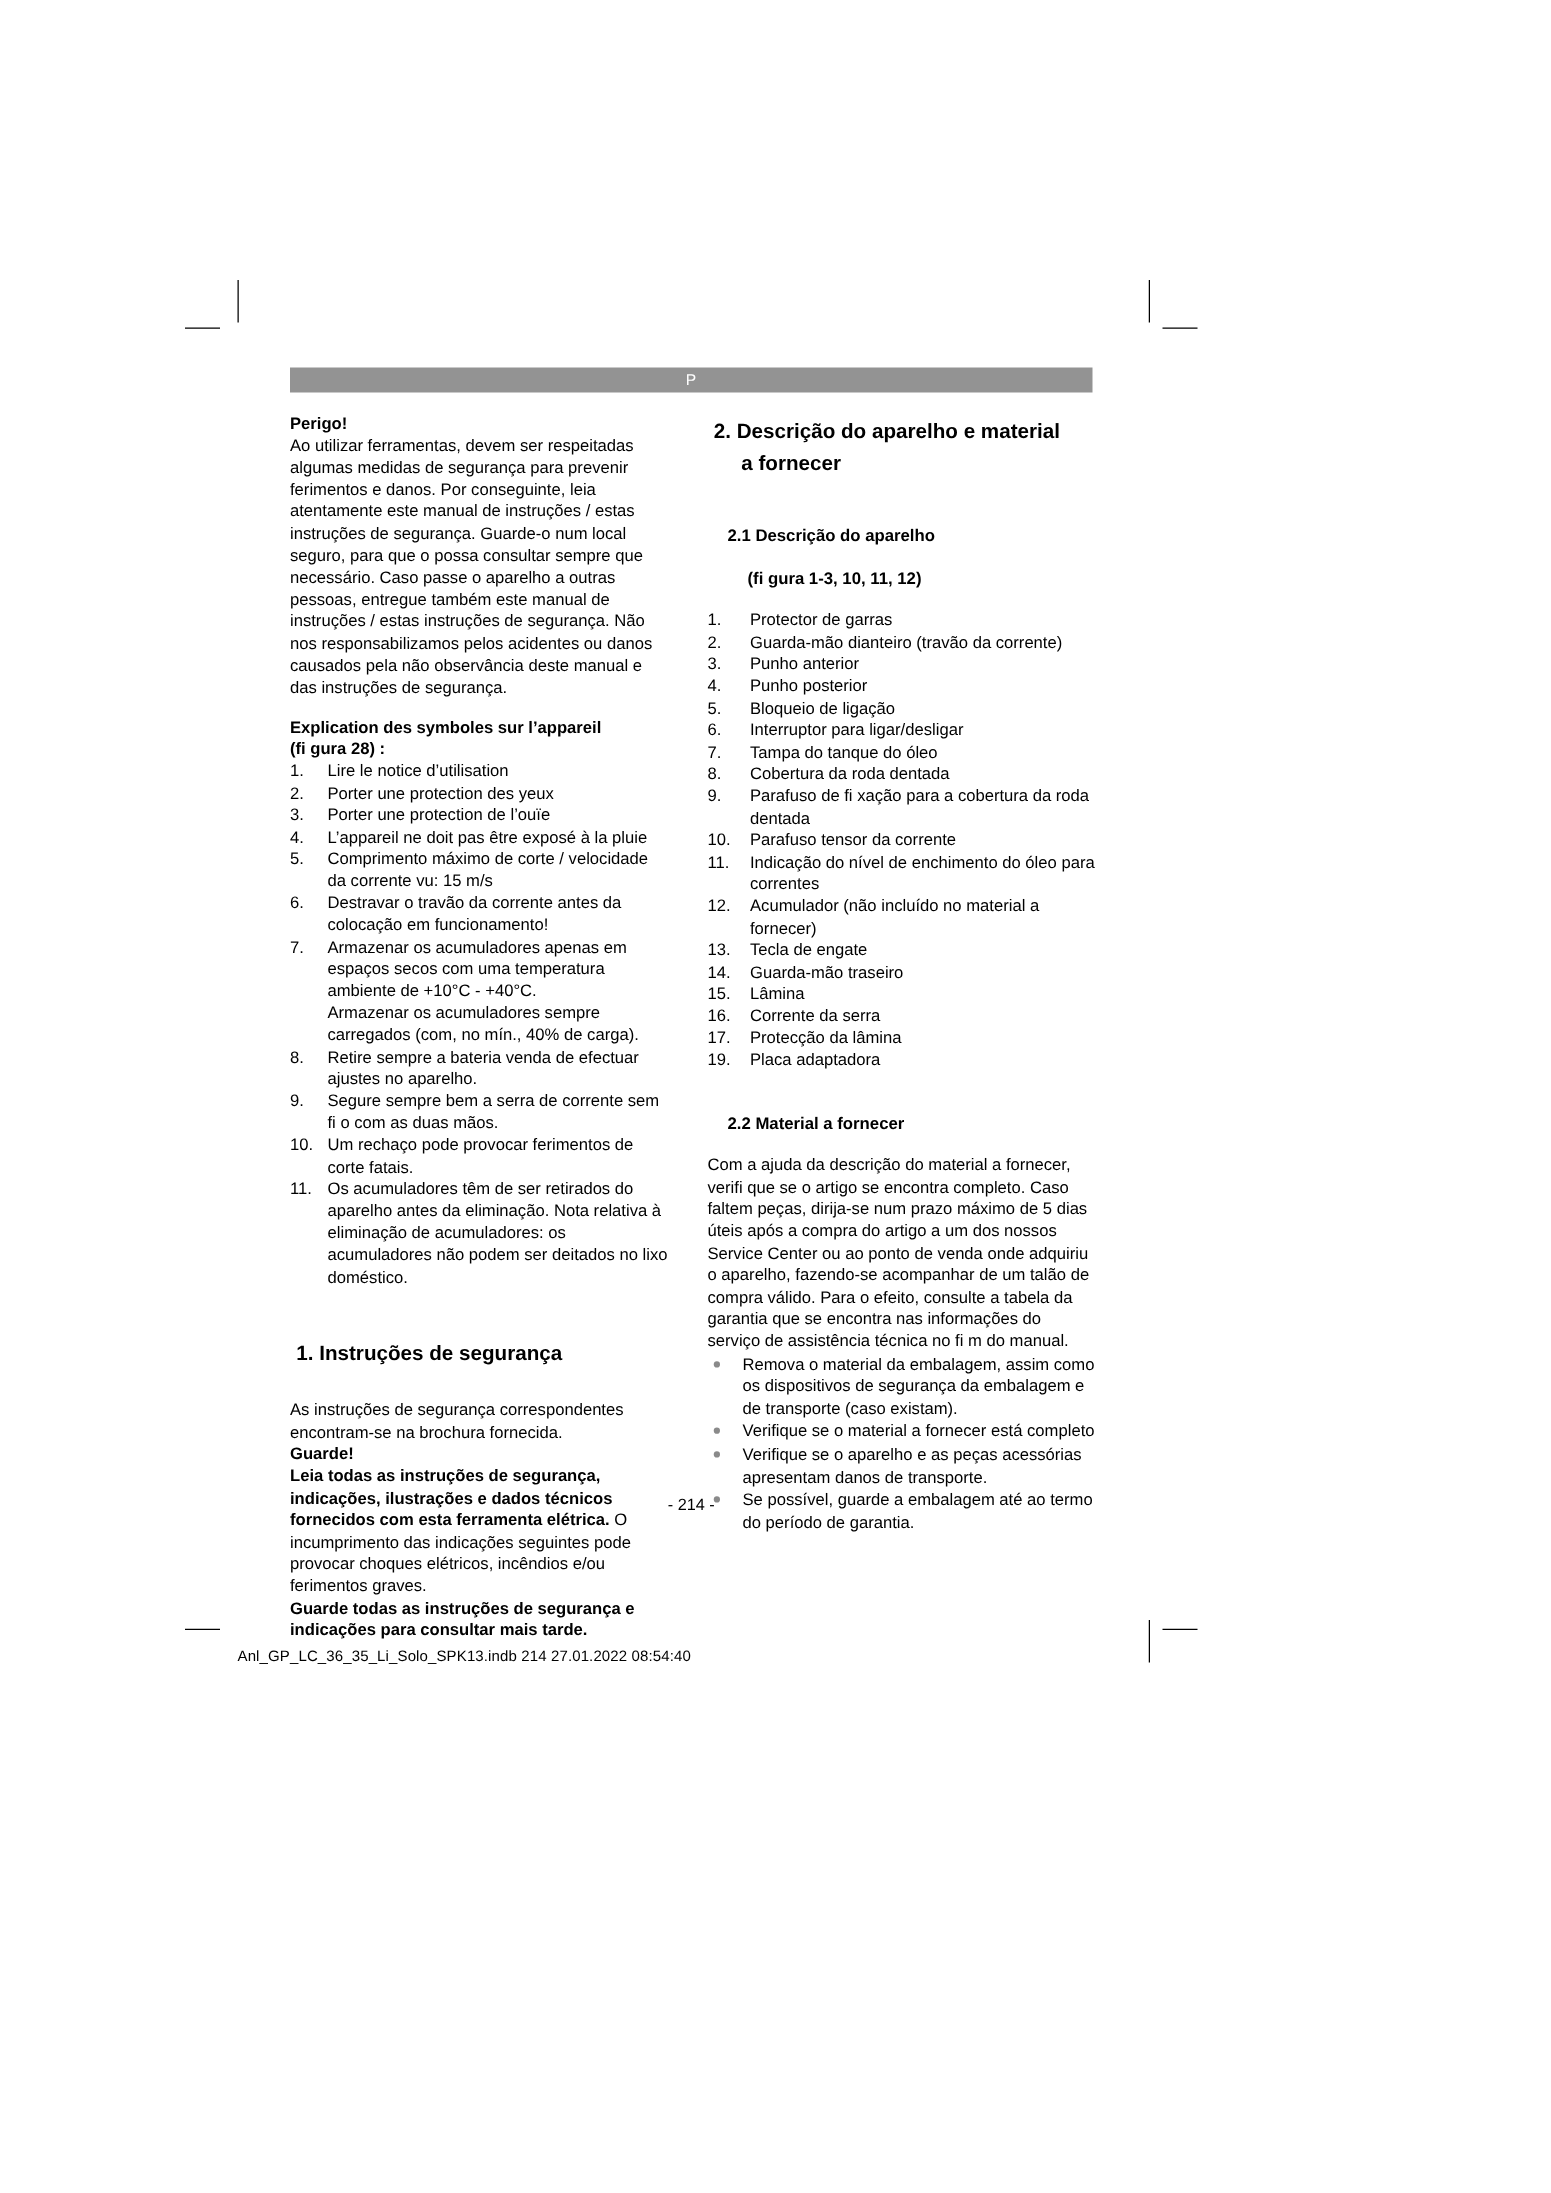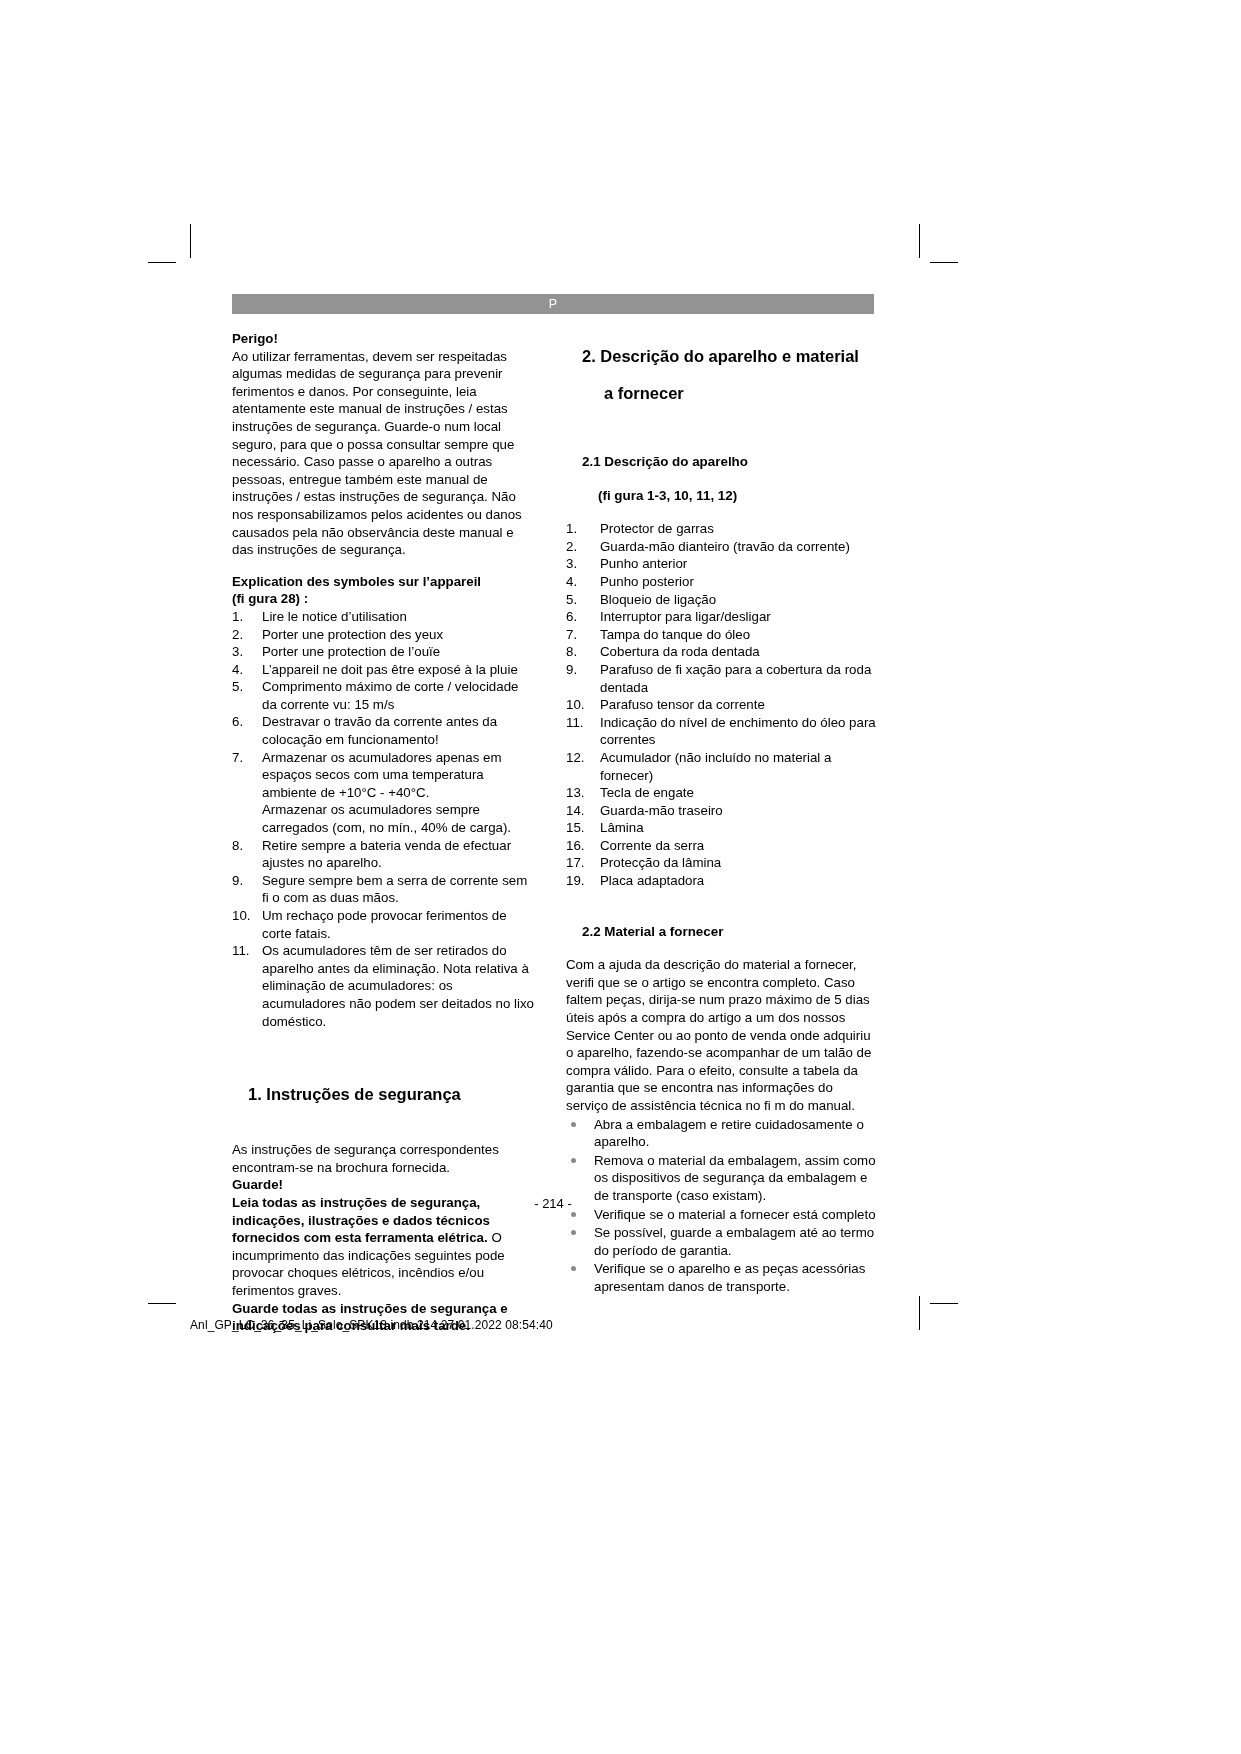--- a/index.html
+++ b/index.html
@@ -56,21 +56,21 @@
   .col-left { left: 232px; width: 304px; }
   .col-right { left: 566px; width: 310px; }
 
   p { margin: 0; }
   .b { font-weight: bold; }
   .sp-before { margin-top: 14px; }
 
   h2.section {
     font-size: 16.5px;
     font-weight: bold;
-    margin: 16px;
+    margin: 5px;
     line-height: 21px;
   }
   h3.subsection {
     font-size: 13.4px;
     font-weight: bold;
     margin: 16px;
     line-height: 17.6px;
   }
 
   
@@ -218,24 +218,23 @@
       <li><span class="n">16.</span><span>Corrente da serra</span></li>
       <li><span class="n">17.</span><span>Protecção da lâmina</span></li>
       <li><span class="n">19.</span><span>Placa adaptadora</span></li>
     </ol>
 
     <div style="height:17px"></div>
     <h3 class="subsection">2.2 Material a fornecer</h3>
     <p>Com a ajuda da descrição do material a fornecer, verifi que se o artigo se encontra completo. Caso faltem peças, dirija-se num prazo máximo de 5 dias úteis após a compra do artigo a um dos nossos Service Center ou ao ponto de venda onde adquiriu o aparelho, fazendo-se acompanhar de um talão de compra válido. Para o efeito, consulte a tabela da garantia que se encontra nas informações do serviço de assistência técnica no fi m do manual.</p>
 
     <ul class="bullets">
-      <li><span class="dot"></span><span>Abra a embalagem e retire cuidadosamente o aparelho.</span></li>
       <li><span class="dot"></span><span>Remova o material da embalagem, assim como os dispositivos de segurança da embalagem e de transporte (caso existam).</span></li>
       <li><span class="dot"></span><span>Verifique se o material a fornecer está completo</span></li>
+      <li><span class="dot"></span><span>Verifique se o aparelho e as peças acessórias apresentam danos de transporte.</span></li>
       <li><span class="dot"></span><span>Se possível, guarde a embalagem até ao termo do período de garantia.</span></li>
-      <li><span class="dot"></span><span>Verifique se o aparelho e as peças acessórias apresentam danos de transporte.</span></li>
     </ul>
   </div>
 
   <div class="footer-page">- 214 -</div>
   <div class="footer-file">Anl_GP_LC_36_35_Li_Solo_SPK13.indb   214 27.01.2022   08:54:40</div>
 
 </div>
 
 </body></html>

